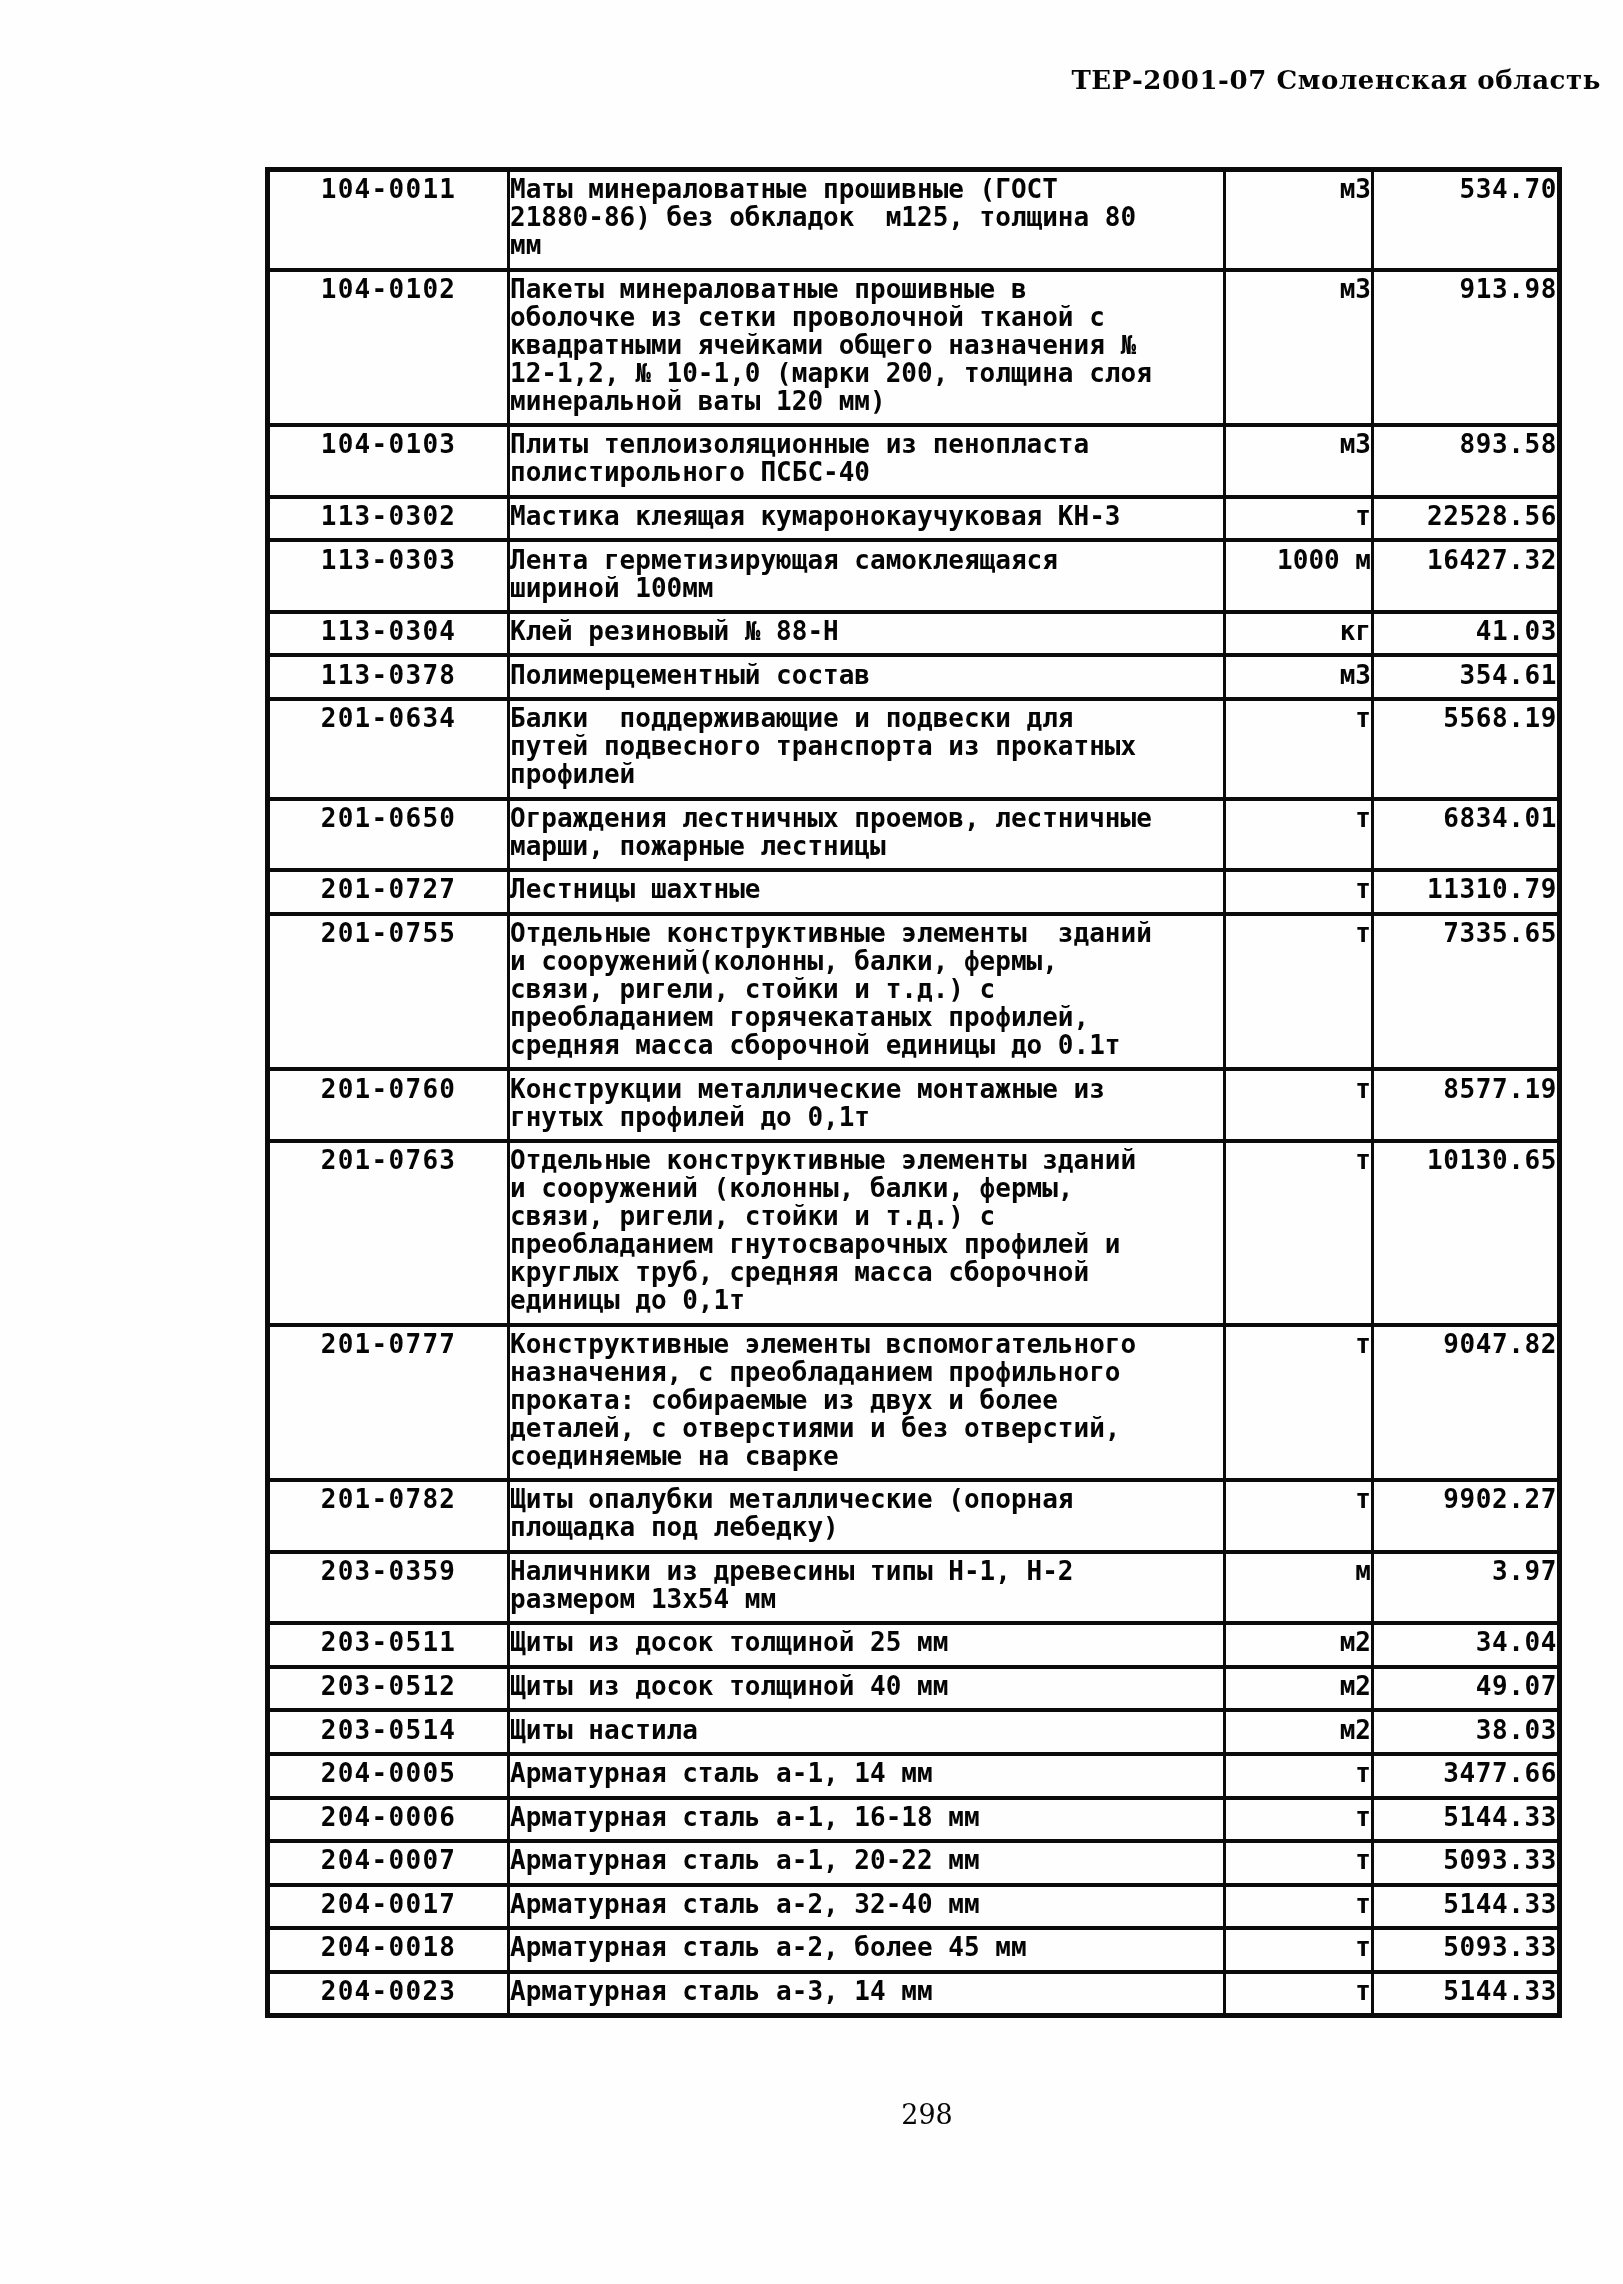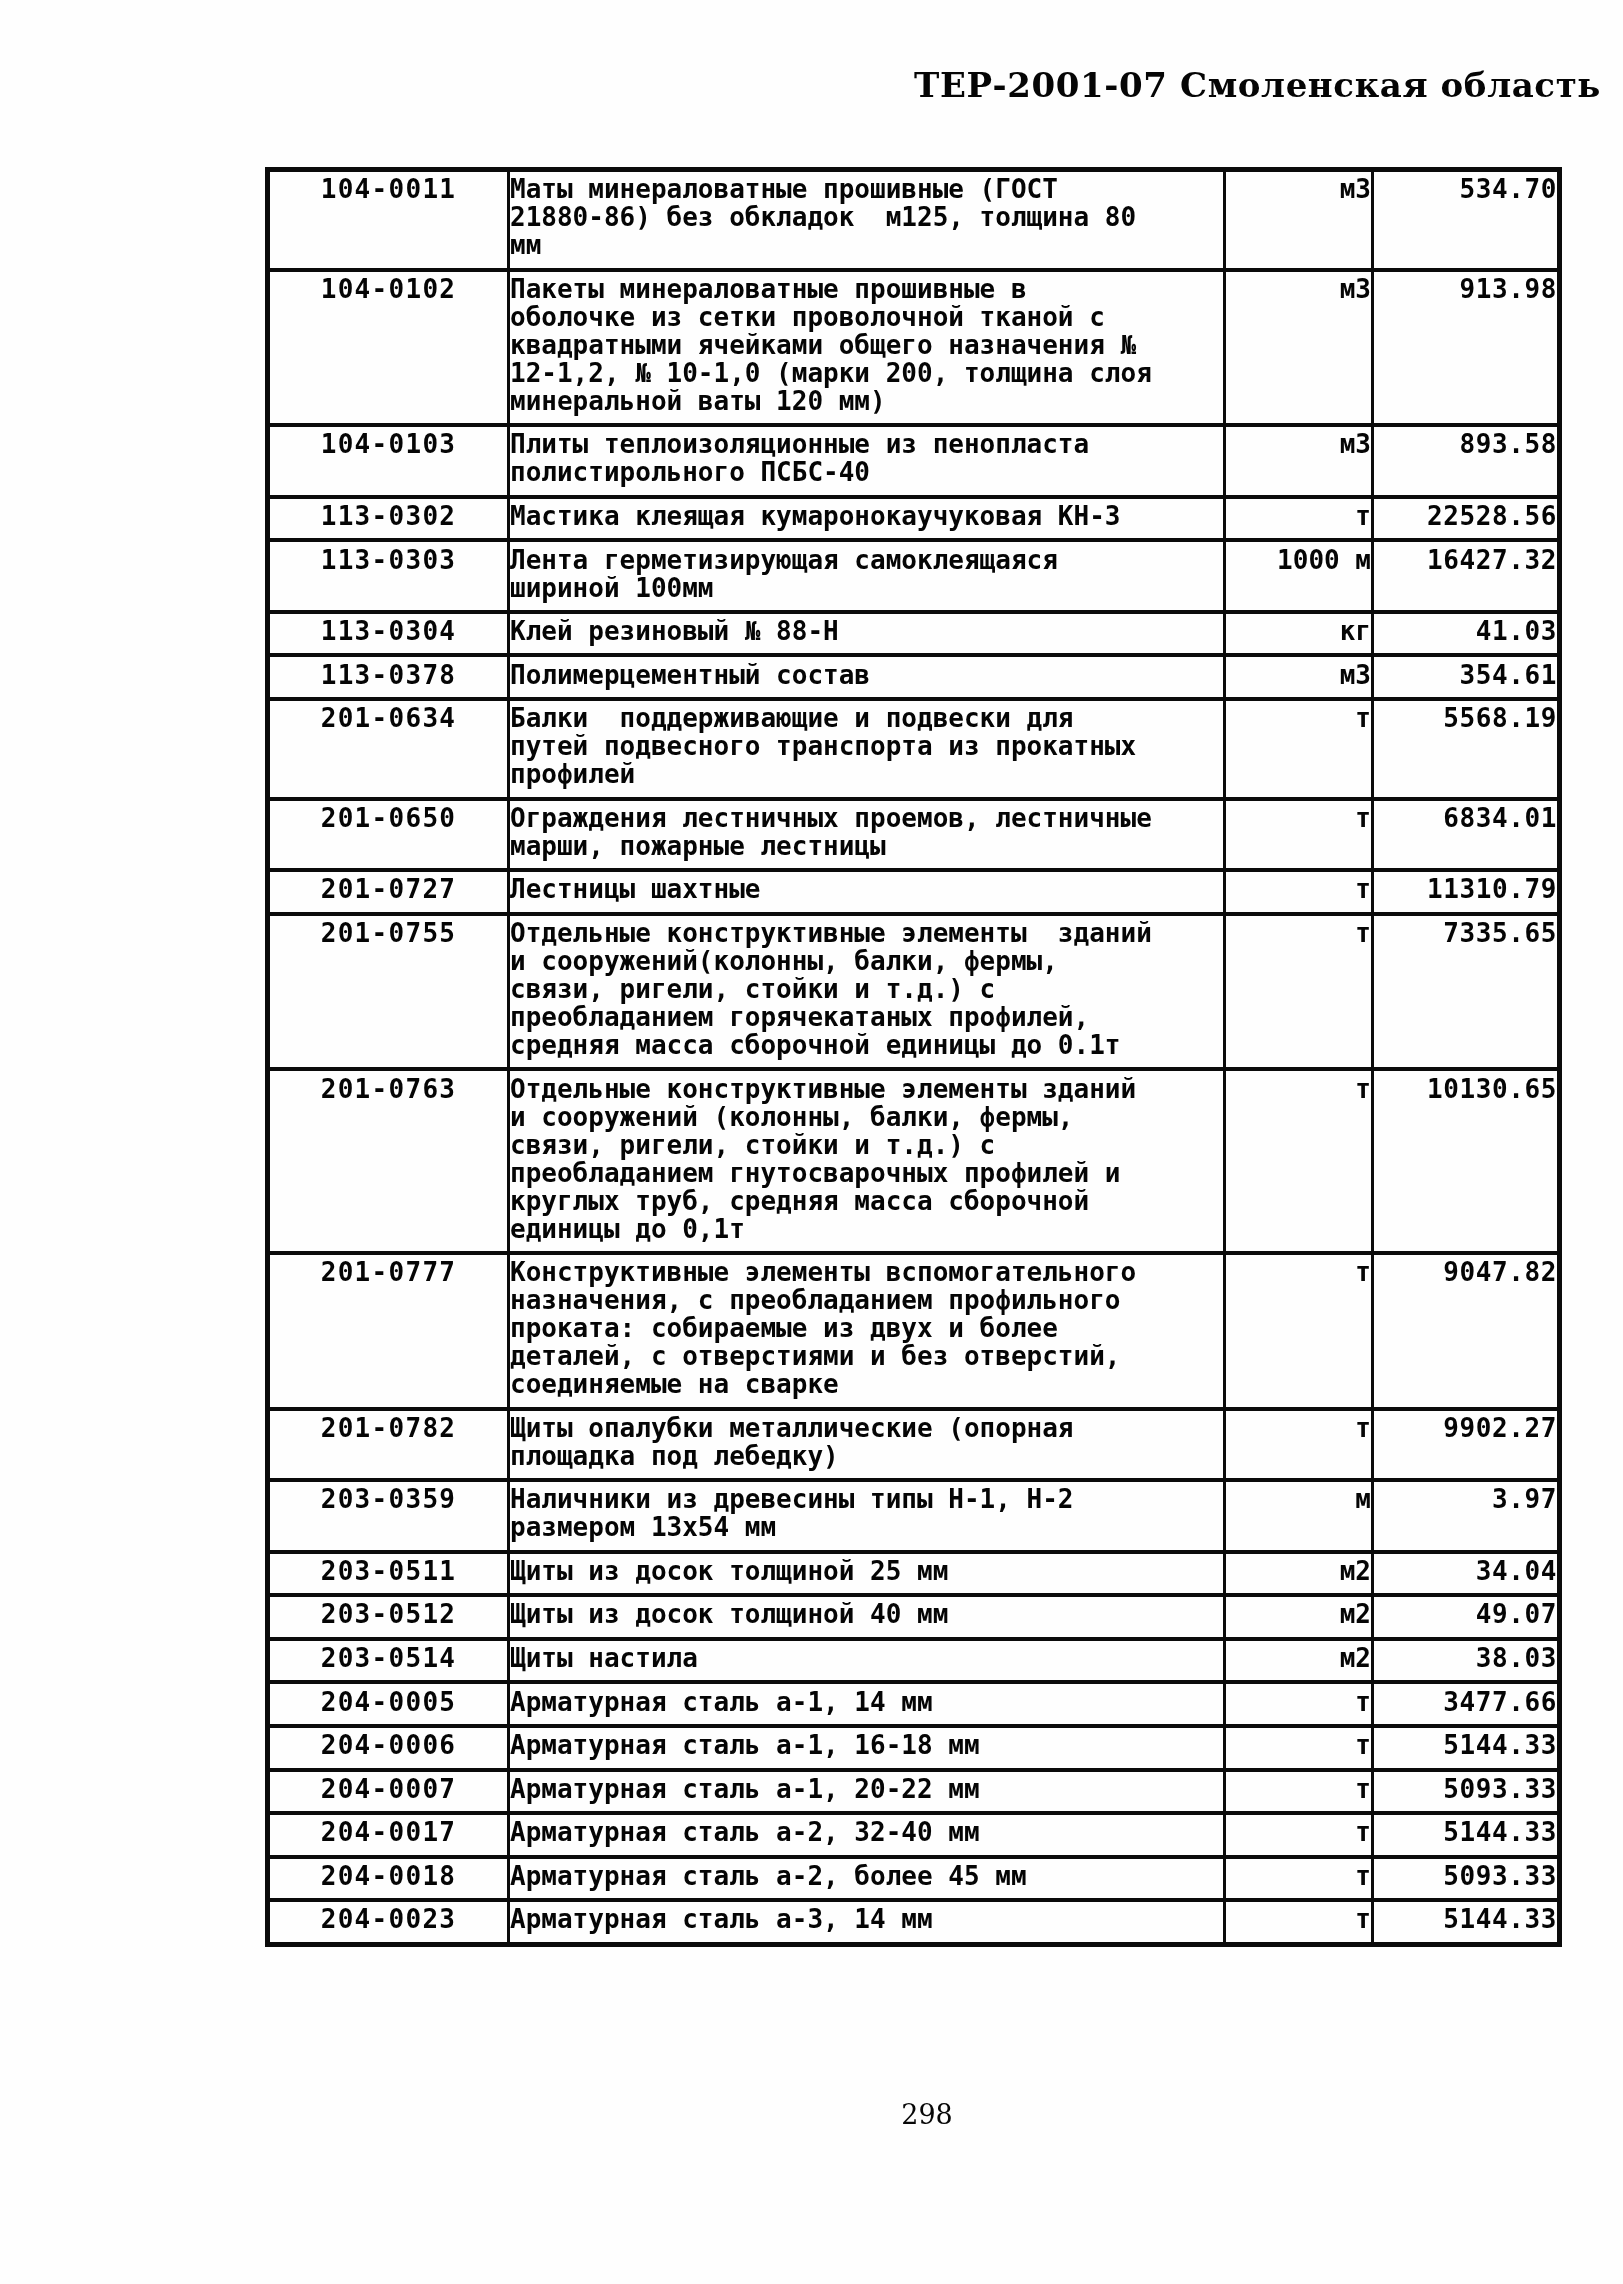--- a/index.html
+++ b/index.html
@@ -15,21 +15,21 @@
   .page-surface {
     position: absolute; inset: 0;
     background: #fefefe;
   }
   .doc-header {
     position: absolute;
     top: 65px;
     right: 22px;
     font-family: "DejaVu Serif", "Liberation Serif", serif;
     font-weight: 700;
-    font-size: 34px;
+    font-size: 26px;
     letter-spacing: 0.6px;
     white-space: nowrap;
     color: #050505;
   }
   .table-wrap {
     position: absolute;
     left: 265px;
     top: 167px;
     width: 1291px;
   }
@@ -196,20 +196,28 @@
 
   <tr>
     <td class="c-code">201-0755</td>
     <td class="c-desc">
       <div class="desc-text">Отдельные конструктивные элементы  зданий и сооружений(колонны, балки, фермы, связи, ригели, стойки и т.д.) с преобладанием горячекатаных профилей, средняя масса сборочной единицы до 0.1т</div>
     </td>
     <td class="c-unit">т</td>
     <td class="c-price">7335.65</td>
   </tr>
 
+  <tr>
+    <td class="c-code">201-0760</td>
+    <td class="c-desc">
+      <div class="desc-text">Конструкции металлические монтажные из гнутых профилей до 0,1т</div>
+    </td>
+    <td class="c-unit">т</td>
+    <td class="c-price">8577.19</td>
+  </tr>
 
   <tr>
     <td class="c-code">201-0763</td>
     <td class="c-desc">
       <div class="desc-text">Отдельные конструктивные элементы зданий и сооружений (колонны, балки, фермы, связи, ригели, стойки и т.д.) с преобладанием гнутосварочных профилей и круглых труб, средняя масса сборочной единицы до 0,1т</div>
     </td>
     <td class="c-unit">т</td>
     <td class="c-price">10130.65</td>
   </tr>
 

